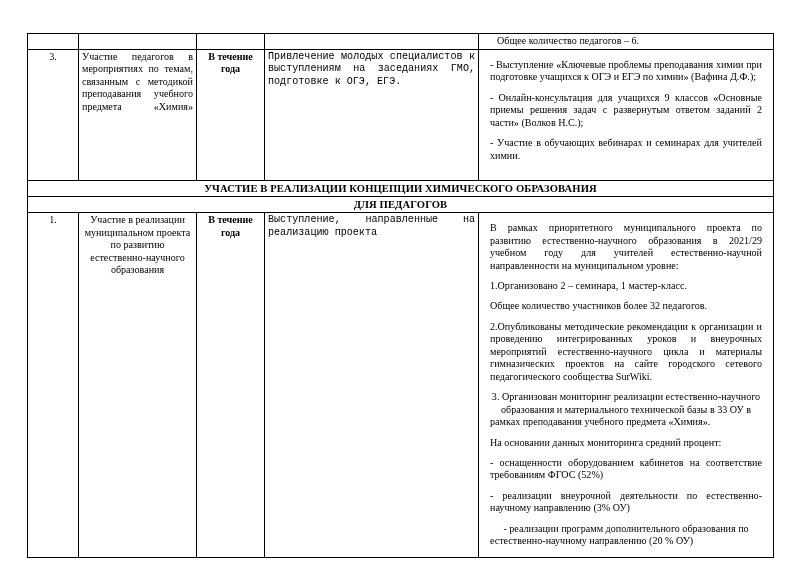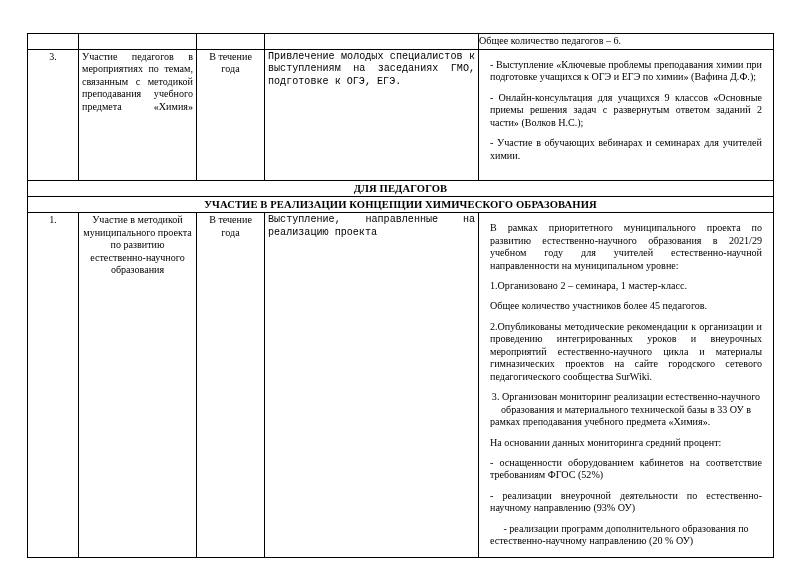--- a/index.html
+++ b/index.html
@@ -34,39 +34,39 @@
   }
   .doc-table td {
     border: 1px solid #000000;
     padding: 1px 3px 1px 3px;
     vertical-align: top;
     word-wrap: break-word;
     overflow-wrap: break-word;
   }
   .c-num    { width: 51px;  text-align: center; }
   .c-event  { width: 118px; text-align: center; }
-  .c-term   { width: 68px;  text-align: center; }
+  .c-term   { width: 68px;  text-align: center; font-weight: bold; }
   .c-result { width: 214px; text-align: justify; text-align-last: left; font-family: Liberation Mono, monospace; }
   .c-note   { width: 295px; text-align: justify; text-align-last: left; }
 
   .just {
     text-align: justify;
     text-align-last: left;
     hyphens: none;
   }
   .just-full {
     text-align: justify;
     text-align-last: justify;
     margin-left: 45px;
   }
   .center { text-align: center; }
   .left   { text-align: center; }
 
   .spacer-row td { height: 13px; padding: 0; }
-  .spacer-row td.filled { padding: 1px 0; text-align: left; }
+  .spacer-row td.filled { padding: 1px 18px; text-align: left; }
 
   .band-title {
     text-align: center;
     font-weight: bold;
     font-size: 10.6px;
     letter-spacing: 0.1px;
     padding: 2px 3px 2px 3px;
   }
   .band-title.sub {
     padding-top: 1px;
@@ -107,41 +107,41 @@
         <td class="c-term row3-cell center">В течение года</td>
         <td class="c-result row3-cell just">Привлечение молодых специалистов к выступлениям на заседаниях ГМО, подготовке к ОГЭ, ЕГЭ.</td>
         <td class="c-note row3-cell">
           <p class="p just">- Выступление «Ключевые проблемы преподавания химии при подготовке учащихся к ОГЭ и ЕГЭ по химии» (Вафина Д.Ф.);</p>
           <p class="p just">- Онлайн-консультация для учащихся 9 классов «Основные приемы решения задач с развернутым ответом заданий 2 части» (Волков Н.С.);</p>
           <p class="p just">- Участие в обучающих вебинарах и семинарах для учителей химии.</p>
         </td>
       </tr>
 
       <tr>
+        <td colspan="5" class="band-title">УЧАСТИЕ В РЕАЛИЗАЦИИ КОНЦЕПЦИИ ХИМИЧЕСКОГО ОБРАЗОВАНИЯ</td>
+      </tr>
+
+      <tr>
         <td colspan="5" class="band-title sub">ДЛЯ ПЕДАГОГОВ</td>
       </tr>
 
       <tr>
-        <td colspan="5" class="band-title">УЧАСТИЕ В РЕАЛИЗАЦИИ КОНЦЕПЦИИ ХИМИЧЕСКОГО ОБРАЗОВАНИЯ</td>
-      </tr>
-
-      <tr>
         <td class="c-num row1-cell center">1.</td>
-        <td class="c-event row1-cell center">Участие в методикой муниципального проекта по развитию естественно-научного образования</td>
+        <td class="c-event row1-cell center">Участие в реализации муниципальном проекта по развитию естественно-научного образования</td>
         <td class="c-term row1-cell center">В течение года</td>
         <td class="c-result row1-cell just">Выступление, направленные на реализацию проекта</td>
         <td class="c-note row1-cell">
           <p class="p just">В рамках приоритетного муниципального проекта по развитию естественно-научного образования в 2021/29 учебном году для учителей естественно-научной направленности на муниципальном уровне:</p>
           <p class="p left">1.Организовано 2 – семинара, 1 мастер-класс.</p>
-          <p class="p left">Общее количество участников более 45 педагогов.</p>
+          <p class="p left">Общее количество участников более 32 педагогов.</p>
           <p class="p just">2.Опубликованы методические рекомендации к организации и проведению интегрированных уроков и внеурочных мероприятий естественно-научного цикла и материалы гимназических проектов на сайте городского сетевого педагогического сообщества SurWiki.</p>
           <p class="p left">3. Организован мониторинг реализации естественно-научного образования и материального технической базы в 33 ОУ в рамках преподавания учебного предмета «Химия».</p>
           <p class="p left">На основании данных мониторинга средний процент:</p>
           <p class="p just">- оснащенности оборудованием кабинетов на соответствие требованиям ФГОС (52%)</p>
-          <p class="p just">- реализации внеурочной деятельности по естественно-научному направлению (93% ОУ)</p>
+          <p class="p just">- реализации внеурочной деятельности по естественно-научному направлению (3% ОУ)</p>
           <p class="p left">- реализации программ дополнительного образования по естественно-научному направлению (20 % ОУ)</p>
         </td>
       </tr>
 
     </tbody>
   </table>
 
 </div>
 
 </body></html>

